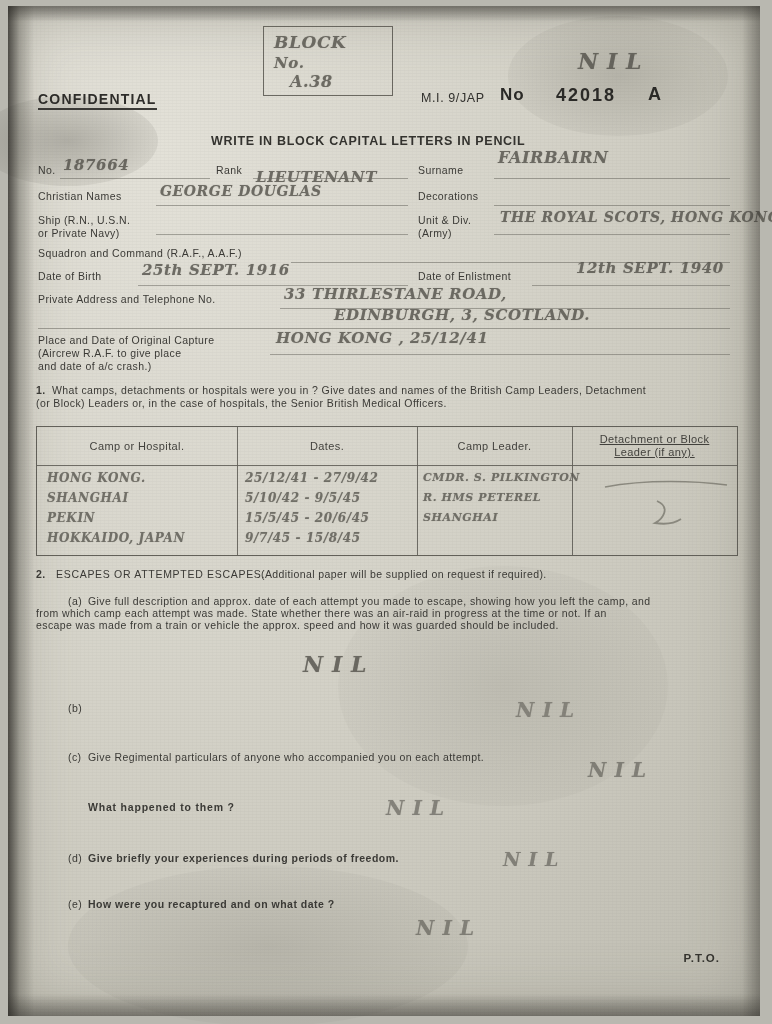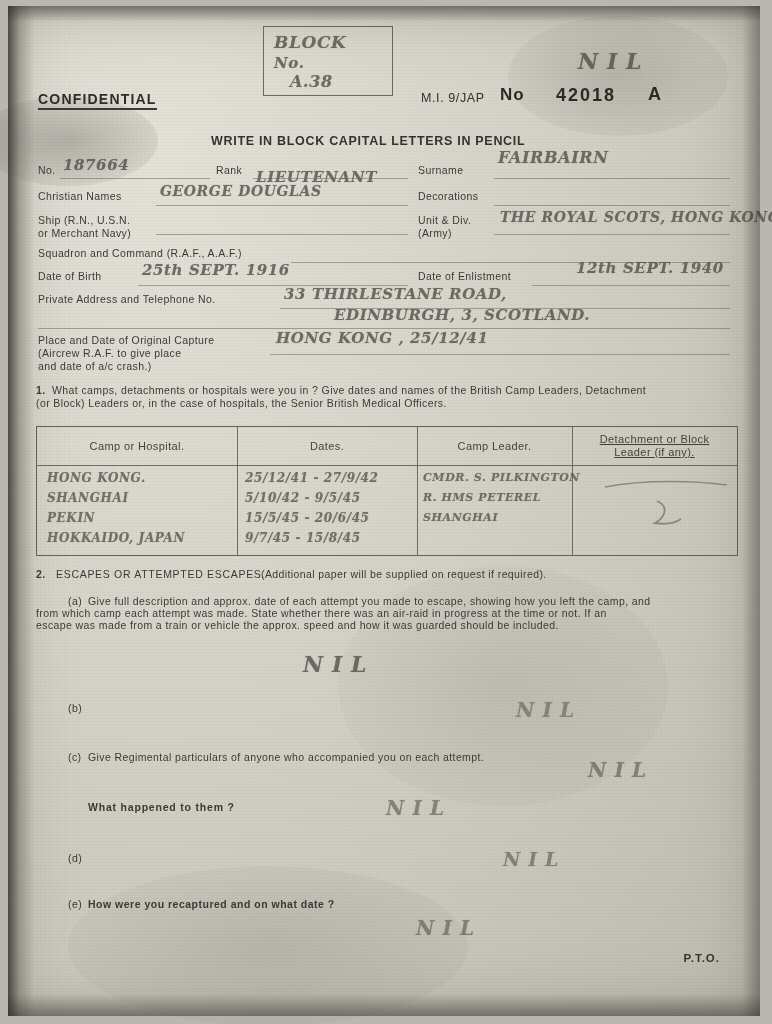--- a/index.html
+++ b/index.html
@@ -228,21 +228,21 @@
 
     <div class="print sm" style="left:30px;top:184px;">Christian Names</div>
     <div class="hand" style="left:152px;top:177px;font-size:14px;">GEORGE DOUGLAS</div>
     <div class="rule" style="left:148px;top:199px;width:252px;"></div>
 
     <div class="print sm" style="left:410px;top:184px;">Decorations</div>
     <div class="hand" style="left:500px;top:177px;font-size:14px;"></div>
     <div class="rule" style="left:486px;top:199px;width:236px;"></div>
 
     <div class="print sm" style="left:30px;top:208px;">Ship (R.N., U.S.N.</div>
-    <div class="print sm" style="left:30px;top:221px;">or Merchant Navy)</div>
+    <div class="print sm" style="left:30px;top:221px;">or Private Navy)</div>
     <div class="rule" style="left:148px;top:228px;width:252px;"></div>
 
     <div class="print sm" style="left:410px;top:208px;">Unit &amp; Div.</div>
     <div class="print sm" style="left:410px;top:221px;">(Army)</div>
     <div class="hand" style="left:492px;top:203px;font-size:14px;">THE ROYAL SCOTS, HONG KONG</div>
     <div class="rule" style="left:486px;top:228px;width:236px;"></div>
 
     <div class="print sm" style="left:30px;top:241px;">Squadron and Command (R.A.F., A.A.F.)</div>
     <div class="rule" style="left:283px;top:256px;width:439px;"></div>
 
@@ -317,20 +317,21 @@
     <div class="hand" style="left:508px;top:692px;font-size:20px;opacity:.55;">N I L</div>
 
     <div class="print sm" style="left:60px;top:745px;">(c)</div>
     <div class="print sm" style="left:80px;top:745px;">Give Regimental particulars of anyone who accompanied you on each attempt.</div>
     <div class="hand" style="left:580px;top:752px;font-size:20px;opacity:.6;">N I L</div>
 
     <div class="print sm" style="left:80px;top:795px;font-weight:bold;letter-spacing:.8px;">What happened to them ?</div>
     <div class="hand" style="left:378px;top:790px;font-size:20px;opacity:.6;">N I L</div>
 
     <div class="print sm" style="left:60px;top:846px;">(d)</div>
+    <div class="print sm" style="left:80px;top:846px;font-weight:bold;letter-spacing:.5px;">Give briefly your experiences during periods of freedom.</div>
     <div class="hand" style="left:495px;top:842px;font-size:19px;opacity:.6;">N I L</div>
 
     <div class="print sm" style="left:60px;top:892px;">(e)</div>
     <div class="print sm" style="left:80px;top:892px;font-weight:bold;letter-spacing:.5px;">How were you recaptured and on what date ?</div>
     <div class="hand" style="left:408px;top:910px;font-size:20px;opacity:.6;">N I L</div>
 
     <div id="pto">P.T.O.</div>
 
     <div id="grain"></div>
     <div id="leftedge"></div>

